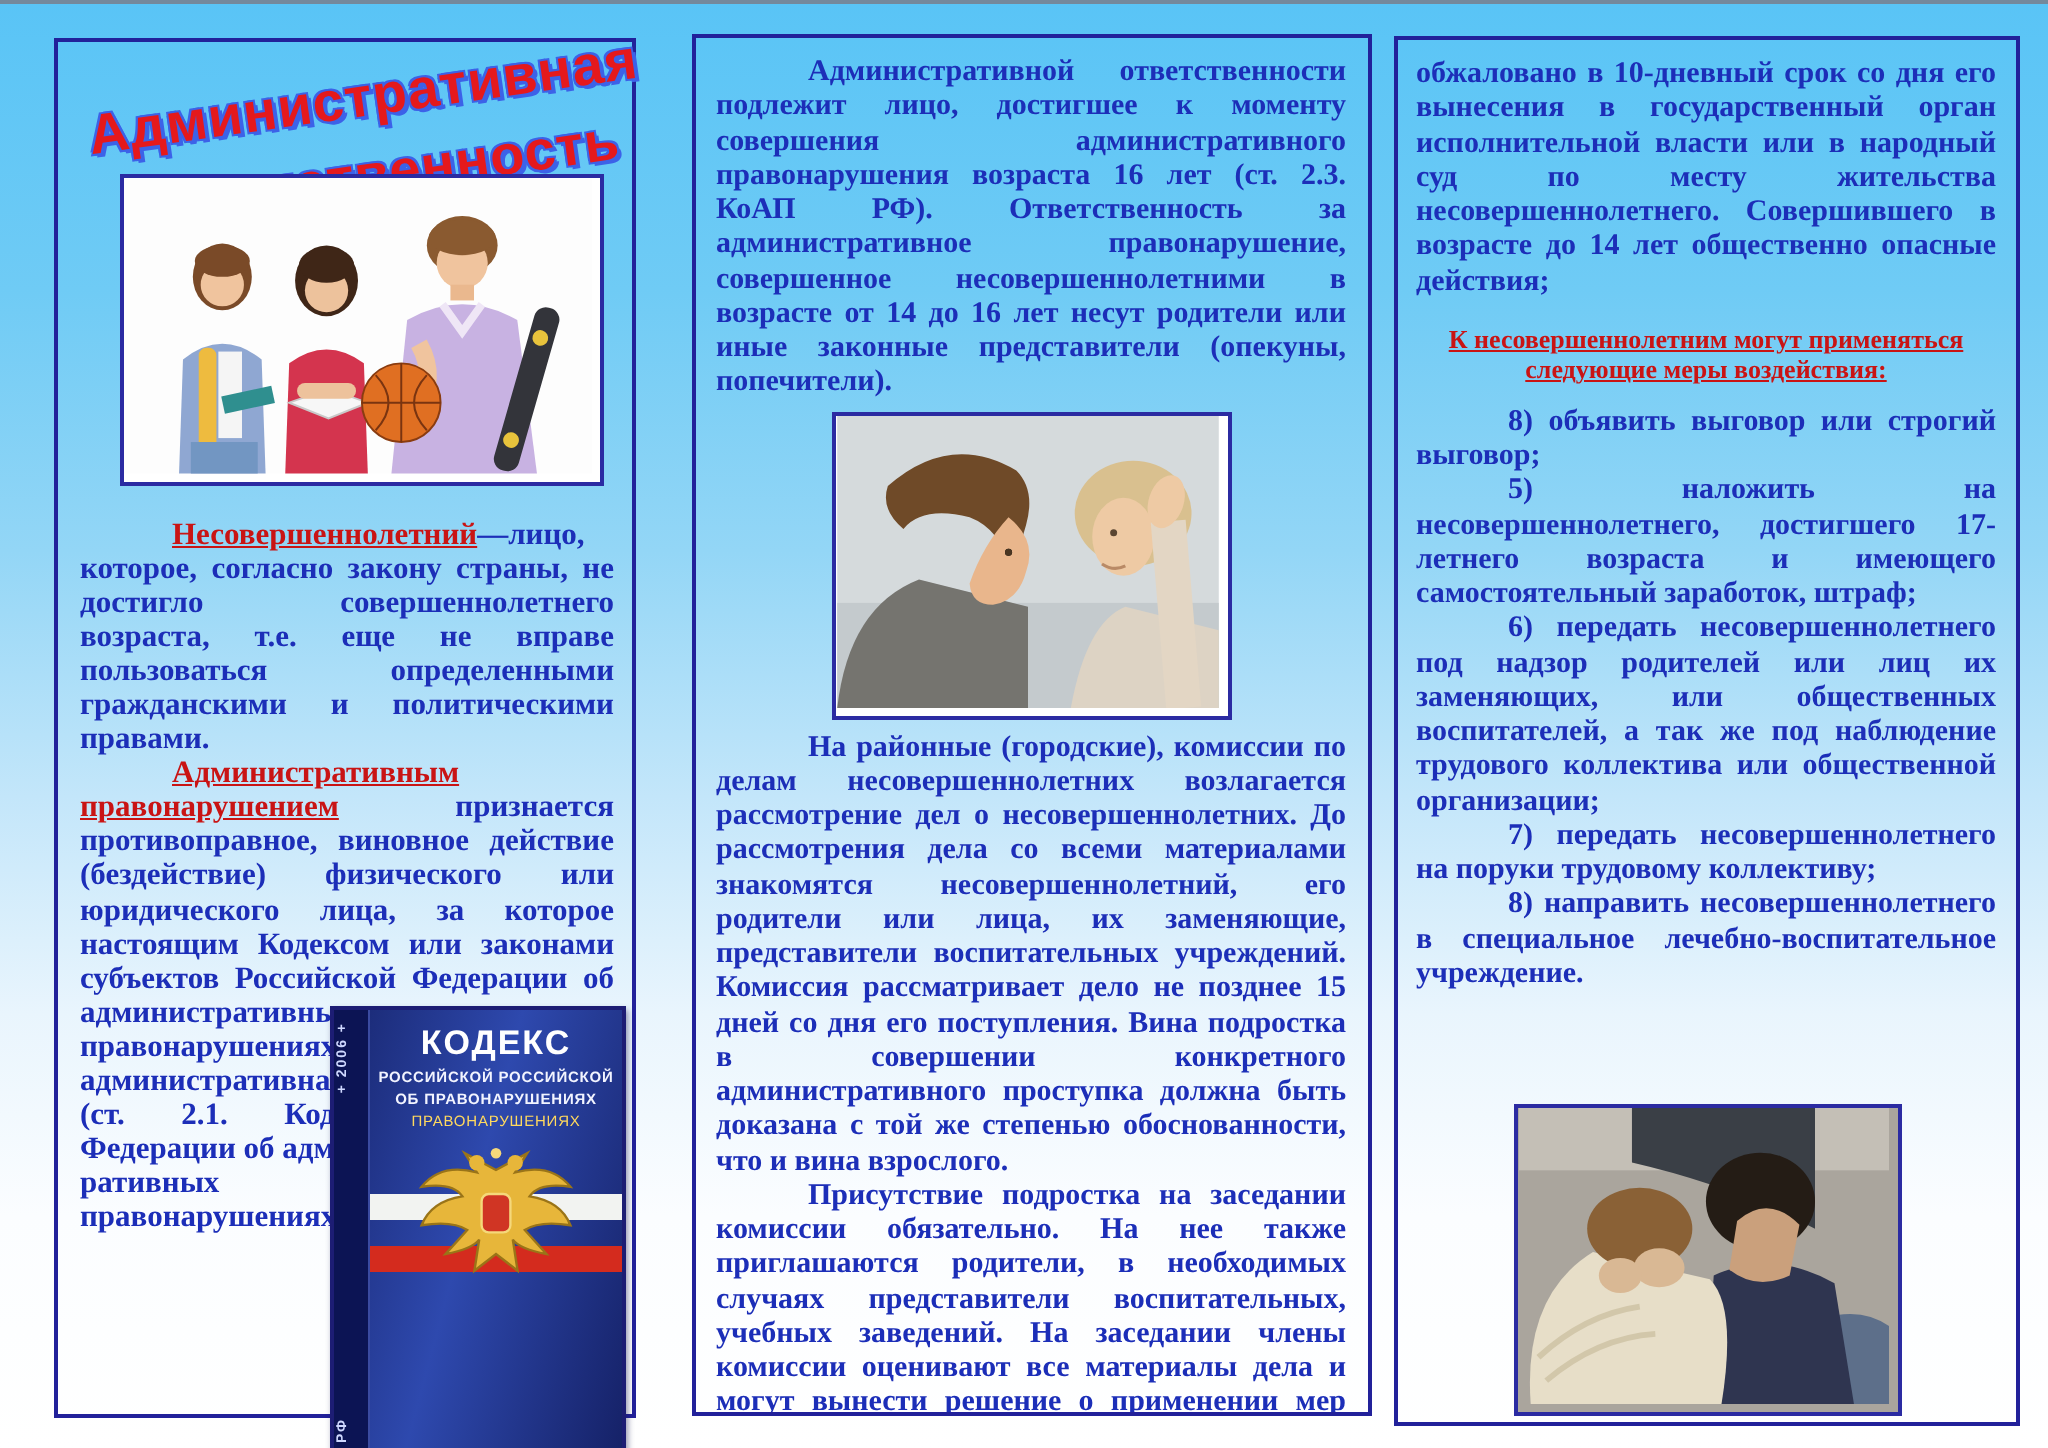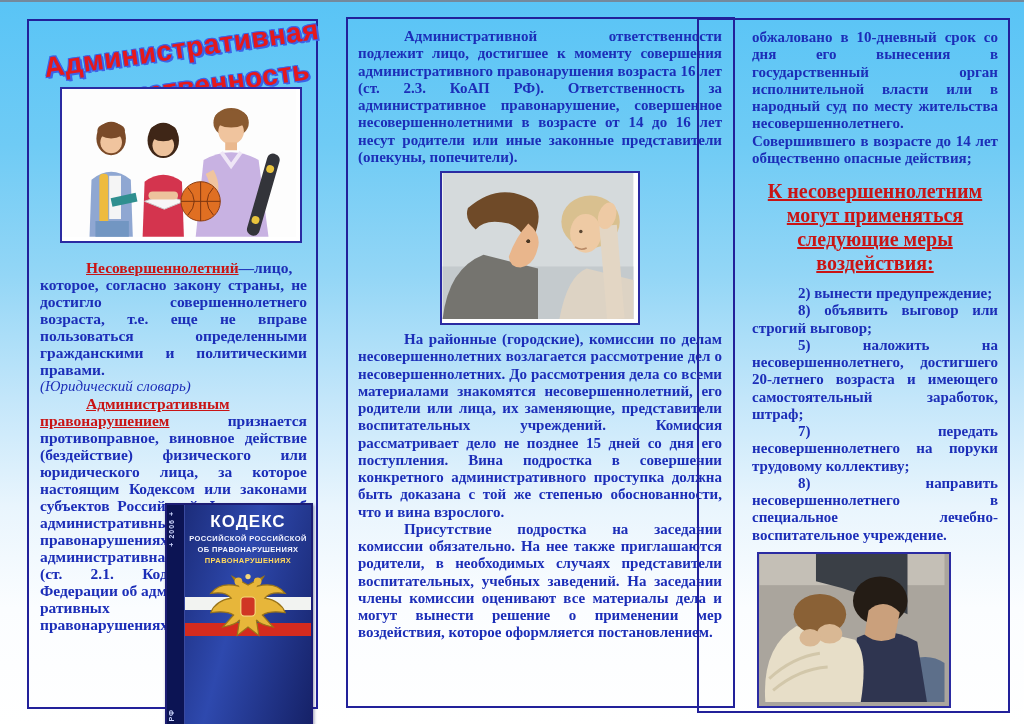--- a/index.html
+++ b/index.html
@@ -4,22 +4,22 @@
 <style>
   html,body{margin:0;padding:0;}
   body{
     width:1024px;height:724px;position:relative;overflow:hidden;
     background:linear-gradient(180deg,#59c4f6 0%,#6fcbf5 20%,#93d6f6 38%,#c3e6fa 55%,#e9f5fd 70%,#fbfdff 84%,#ffffff 100%);
     font-family:"Liberation Serif", serif;
   }
   .top-edge{position:absolute;top:0;left:0;width:1024px;height:2px;background:#8a5a52;opacity:.55;}
   .panel{position:absolute;border:2px solid #22219a;box-sizing:border-box;}
   .panel.left{left:27px;top:19px;width:291px;height:690px;}
-  .panel.middle{left:346px;top:17px;width:389px;height:691px;overflow:hidden;}
-  .panel.right{left:697px;top:18px;width:313px;height:695px;padding-left:44px;}
+  .panel.middle{left:346px;top:17px;width:340px;height:691px;overflow:hidden;}
+  .panel.right{left:697px;top:18px;width:313px;height:695px;}
 
   
   .title-area{position:relative;height:146px;}
   .title-line{
     position:absolute;font-family:"Liberation Sans",sans-serif;font-weight:bold;
     color:#e5191c;white-space:nowrap;transform:rotate(-8deg);letter-spacing:.5px;
     text-shadow:2px 2px 0 #3c62e8,-1px -1px 0 #3c62e8,1px -1px 0 #3c62e8,-1px 1px 0 #3c62e8,1px 1px 0 #3c62e8;
   }
   .t1{left:14px;top:12px;font-size:28px;}
   .t2{left:40px;top:50px;font-size:28px;}
@@ -35,21 +35,21 @@
   .txt{color:#1c2eb8;font-weight:bold;text-align:justify;}
   .para{margin:0;}
   .ind{text-indent:46px;}
   .cover-text{position:absolute;left:11px;right:9px;top:238px;font-size:15.5px;line-height:1.1;}
   .term{color:#c91414;text-decoration:underline;}
   .source{font-weight:normal;font-style:italic;text-align:left;font-size:15px;}
   .tail{width:132px;text-align:left;}
   .mid-text{padding:9px 11px 0 10px;font-size:15px;line-height:1.15;}
   .right-text{padding:9px 10px 0 9px;font-size:15px;line-height:1.15;}
   .measures-heading{
-    margin:12px 0 10px 0;color:#c91414;text-align:center;font-size:20px;
+    margin:12px 0 10px 0;color:#c91414;text-align:center;font-size:13px;
     text-decoration:underline;font-weight:bold;line-height:1.2;
   }
 
   
   .book{
     position:absolute;left:136px;top:482px;width:148px;height:252px;z-index:2;
     border:2px solid #1d1d74;box-sizing:border-box;display:flex;
     background:linear-gradient(105deg,#18266f 0%,#2e49ae 45%,#141f63 100%);
     box-shadow:1px 2px 3px rgba(20,20,80,.45);
   }
@@ -58,21 +58,21 @@
   }
   .spine-txt{
     position:absolute;left:1px;writing-mode:vertical-rl;transform:rotate(180deg);
     color:#cfd8ff;font-family:"Liberation Sans",sans-serif;font-size:7px;font-weight:bold;letter-spacing:1px;
   }
   .spine-top{top:6px;}
   .spine-bottom{bottom:6px;}
   .book-face{position:relative;flex:1;font-family:"Liberation Sans",sans-serif;text-align:center;}
   .bk-t1{margin-top:7px;color:#fff;font-size:17px;font-weight:bold;letter-spacing:1px;}
   .bk-t2,.bk-t3{color:#f2f4ff;font-size:7.5px;font-weight:bold;letter-spacing:.4px;margin-top:2px;}
-  .bk-t4{color:#ffd95e;font-size:7.5px;font-weight:bold;letter-spacing:.4px;margin-top:2px;}
+  .bk-t4{color:#ffd95e;font-size:7.5px;font-weight:normal;letter-spacing:.4px;margin-top:2px;}
   .flag-white{position:absolute;left:0;right:0;top:92px;height:13px;background:#f2f3f1;}
   .flag-red{position:absolute;left:0;right:0;top:118px;height:13px;background:#d42b1e;}
   .eagle{position:absolute;left:50%;top:62px;transform:translateX(-50%);}
   .bk-year{position:absolute;bottom:8px;left:0;right:0;color:#ffd95e;font-size:11px;font-weight:bold;}
 </style>
 </head>
 <body>
 
 <div>
   <div class="top-edge"></div>
@@ -115,21 +115,20 @@
         <g transform="rotate(16 204 108)">
           <rect x="198" y="64" width="13" height="86" rx="6" fill="#33343a"></rect>
           <circle cx="204" cy="80" r="4" fill="#e8c33c"></circle>
           <circle cx="204" cy="134" r="4" fill="#e8c33c"></circle>
         </g>
       </svg>
     </figure>
 
     <div class="txt cover-text">
       <p class="para ind"><span class="term">Несовершеннолетний</span><span>—лицо, которое, согласно закону страны, не достигло совершеннолетнего возраста, т.е. еще не вправе пользоваться определенными гражданскими и политическими правами.</span></p>
-      <div class="source">(Юридический словарь)</div>
       <p class="para ind"><span class="term">Административным правонарушением</span><span> признается противоправное, виновное действие (бездействие) физического или юридического лица, за которое настоящим Кодексом или законами субъектов Российской Федерации об административных правонарушениях установлена административная ответственность (ст. 2.1. Кодекса Российской Федерации об админист-</span></p>
       <div class="tail">ративных правонарушениях).</div>
     </div>
 
     <div class="book">
       <div class="book-spine">
         <span class="spine-txt spine-top">+ 2006 +</span>
         <span class="spine-txt spine-bottom">КоАП РФ</span>
       </div>
       <div class="book-face">
@@ -177,23 +176,23 @@
       <p class="para ind">На районные (городские), комиссии по делам несовершеннолетних возлагается рассмотрение дел о несовершеннолетних. До рассмотрения дела со всеми материалами знакомятся несовершеннолетний, его родители или лица, их заменяющие, представители воспитательных учреждений. Комиссия рассматривает дело не позднее 15 дней со дня его поступления. Вина подростка в совершении конкретного административного проступка должна быть доказана с той же степенью обоснованности, что и вина взрослого.</p>
       <p class="para ind">Присутствие подростка на заседании комиссии обязательно. На нее также приглашаются родители, в необходимых случаях представители воспитательных, учебных заведений. На заседании члены комиссии оценивают все материалы дела и могут вынести решение о применении мер воздействия, которое оформляется постановлением.</p>
 
     </div>
   </section>
 
   <section class="panel right">
     <div class="txt right-text">
       <p class="para">обжаловано в 10-дневный срок со дня его вынесения в государственный орган исполнительной власти или в народный суд по месту жительства несовершеннолетнего. Совершившего в возрасте до 14 лет общественно опасные действия;</p>
       <h3 class="measures-heading">К несовершеннолетним могут применяться следующие меры воздействия:</h3>
-      <p class="para ind">2) вынести предупреждение;</p>
       <p class="para ind">8) объявить выговор или строгий выговор;</p>
-      <p class="para ind">5) наложить на несовершеннолетнего, достигшего 20-летнего возраста и имеющего самостоятельный заработок, штраф;</p>
+      <p class="para ind">5) наложить на несовершеннолетнего, достигшего 17-летнего возраста и имеющего самостоятельный заработок, штраф;</p>
+      <p class="para ind">6) передать несовершеннолетнего под надзор родителей или лиц их заменяющих, или общественных воспитателей, а так же под наблюдение трудового коллектива или общественной организации;</p>
       <p class="para ind">7) передать несовершеннолетнего на поруки трудовому коллективу;</p>
       <p class="para ind">8) направить несовершеннолетнего в специальное лечебно-воспитательное учреждение.</p>
     </div>
 
     <figure class="photo photo3" aria-label="upset-teens-covering-faces">
       <svg width="186" height="148" viewBox="0 0 190 152">
         <rect width="190" height="152" fill="#aaa59d"></rect>
         <rect width="190" height="32" fill="#c4bfb6"></rect>
         <path d="M58 0 H152 L152 62 Q110 40 58 28 Z" fill="#3a3f46"></path>
         <path d="M150 152 L156 108 Q176 102 190 112 L190 152 Z" fill="#5d6f8a"></path>

